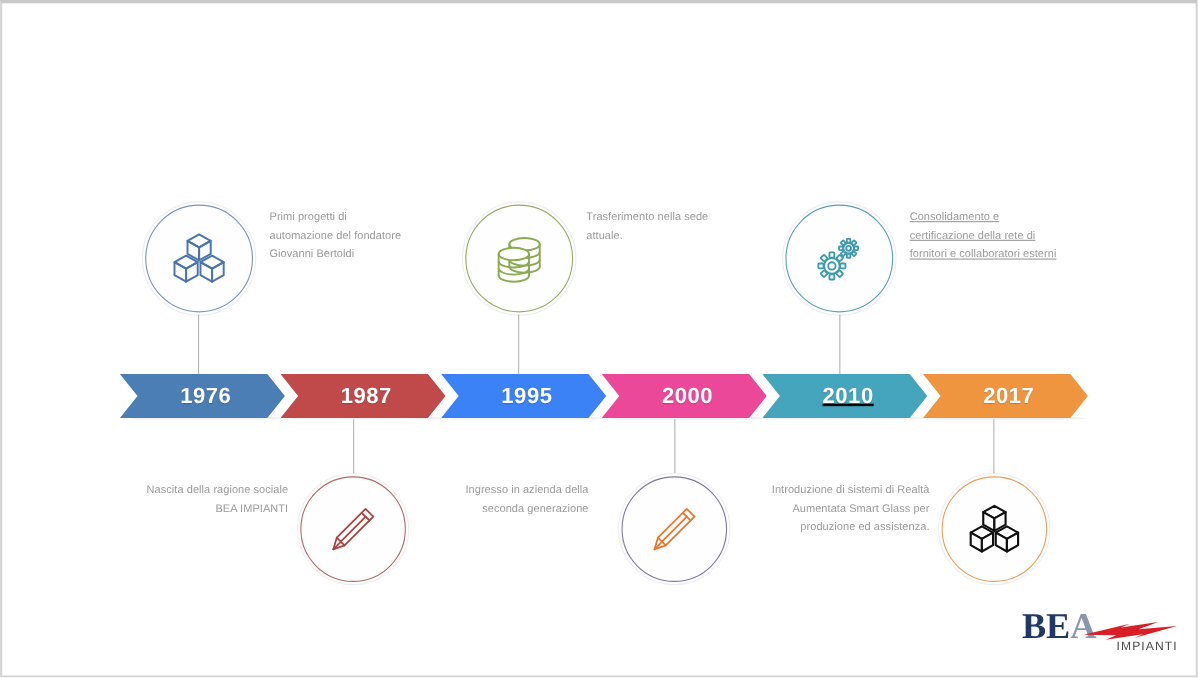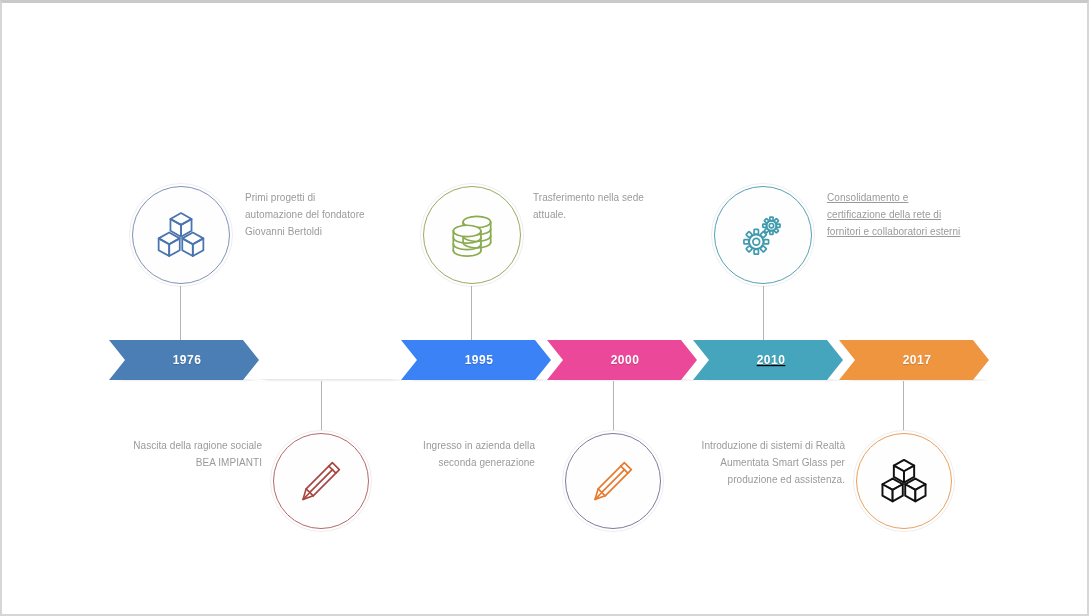--- a/index.html
+++ b/index.html
@@ -48,21 +48,21 @@
     position: absolute;
     top: 0;
     height: 40px;
     display: flex;
     align-items: center;
     justify-content: center;
     -webkit-clip-path: polygon(0 0, calc(100% - 16px) 0, 100% 50%, calc(100% - 16px) 100%, 0 100%, 16px 50%);
     clip-path: polygon(0 0, calc(100% - 16px) 0, 100% 50%, calc(100% - 16px) 100%, 0 100%, 16px 50%);
   }
   .chev .yr {
-    font-size: 12px;
+    font-size: 20px;
     font-weight: bold;
     color: #ffffff;
     letter-spacing: .5px;
     margin-left: 6px;
     text-shadow: 0 1px 1px rgba(0,0,0,.18);
   }
   .chev-shadow {
     position: absolute;
     top: 39px;
     height: 3px;
@@ -213,20 +213,23 @@
     <div class="chev-shadow" style="left:0px;   width:150px;"></div>
     <div class="chev-shadow" style="left:146px; width:150px;"></div>
     <div class="chev-shadow" style="left:292px; width:150px;"></div>
     <div class="chev-shadow" style="left:438px; width:150px;"></div>
     <div class="chev-shadow" style="left:584px; width:150px;"></div>
     <div class="chev-shadow" style="left:730px; width:150px;"></div>
 
     <div class="chev" style="left:0px;   width:150px; background:#4a7eb5;">
       <span class="yr">1976</span>
     </div>
+    <div class="chev" style="left:146px; width:150px; background:#c04a4a;">
+      <span class="yr">1987</span>
+    </div>
     <div class="chev" style="left:292px; width:150px; background:#3b82f6;">
       <span class="yr">1995</span>
     </div>
     <div class="chev" style="left:438px; width:150px; background:#ec4899;">
       <span class="yr">2000</span>
     </div>
     <div class="chev" style="left:584px; width:150px; background:#45a5bd;text-decoration:underline;">
       <span class="yr">2010</span>
     </div>
     <div class="chev" style="left:730px; width:150px; background:#f0953f;">
@@ -273,14 +276,28 @@
         <path d="M18 29 L30.5 36 L18 43 L5.5 36 Z"></path>
         <path d="M5.5 36 L5.5 50 L18 57 L18 43 Z"></path>
         <path d="M30.5 36 L30.5 50 L18 57 L18 43 Z"></path>
         <path d="M46 29 L58.5 36 L46 43 L33.5 36 Z"></path>
         <path d="M33.5 36 L33.5 50 L46 57 L46 43 Z"></path>
         <path d="M58.5 36 L58.5 50 L46 57 L46 43 Z"></path>
       </svg>
     </span>
   </div>
 
+  <div id="logo">
+    <svg width="148" height="48" viewBox="0 0 148 48">
+
+      <text x="2" y="30" font-family="Liberation Serif, serif" font-size="33" font-weight="bold" fill="#1f3864" id="logo-be">BE</text>
+
+      <text x="46" y="30" font-family="Liberation Serif, serif" font-size="33" font-weight="bold" fill="#8a96ab" id="logo-a">A</text>
+
+      <g>
+        <path d="M58 27 L100 17 L92 20.5 L126 15.5 L108 22 L143 19 L104 30 L112 26.5 L78 31.5 L88 27.5 Z" fill="#d81f26"></path>
+      </g>
+
+      <text x="88" y="41" font-family="Liberation Sans, sans-serif" font-size="11" letter-spacing="1" fill="#4a4a4a" id="logo-sub">IMPIANTI</text>
+    </svg>
+  </div>
 
 </div>
 
 </body></html>

